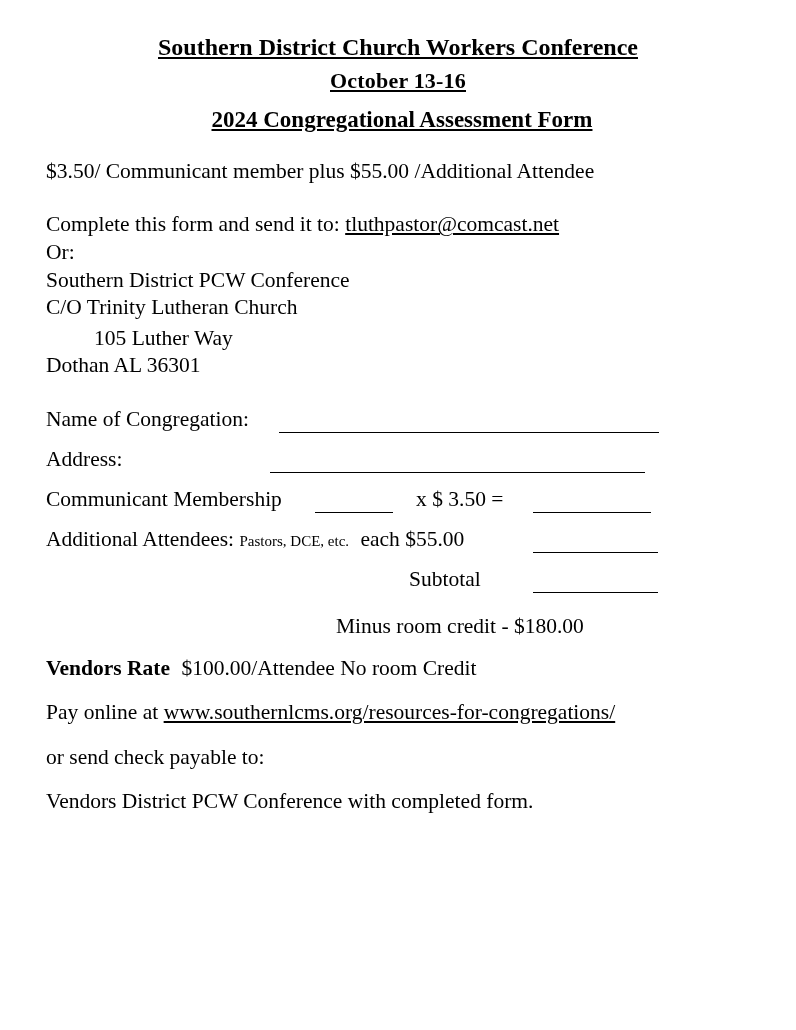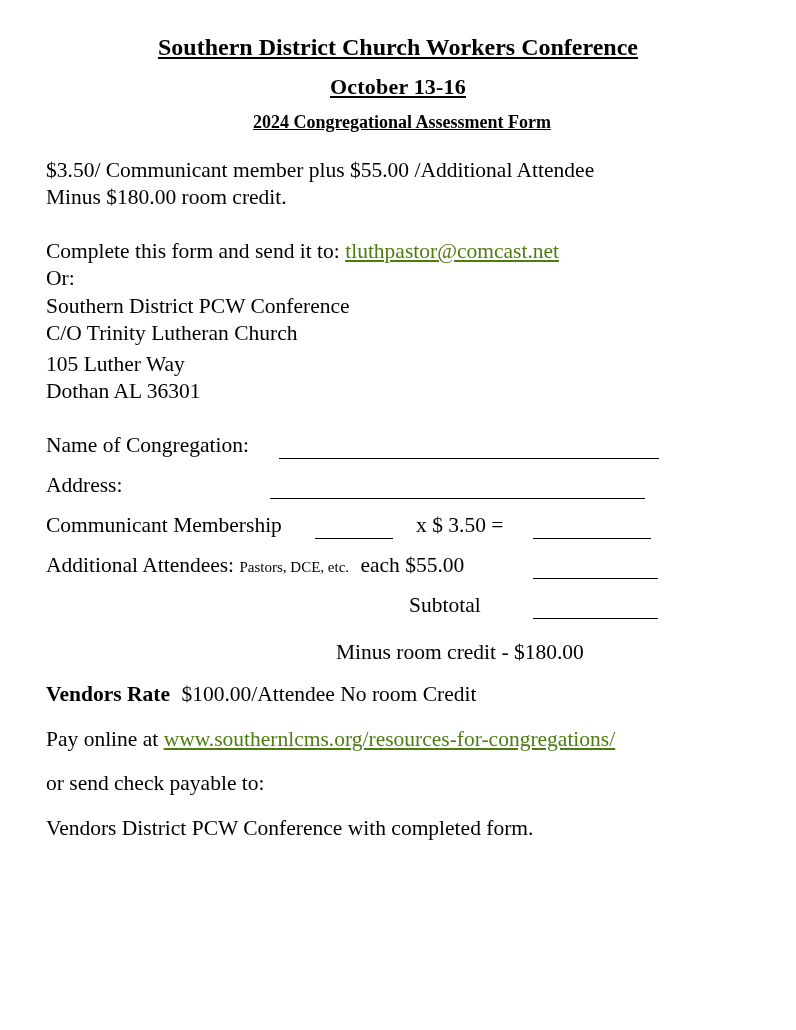--- a/index.html
+++ b/index.html
@@ -29,39 +29,39 @@
     font-size: 24px;
     line-height: 1.42;
     text-decoration: underline;
     display: inline-block;
   }
   .title-line.l2 {
     font-size: 22px;
     letter-spacing: 0.2px;
   }
   .title-line.l3 {
-    font-size: 18px;
+    font-size: 23px;
     margin-left: 8px;
   }
   .t-row {
     line-height: 1;
     margin-bottom: 8px;
   }
-  .t-row:first-child { margin-bottom: 7px; }
+  .t-row:first-child { margin-bottom: 1px; }
 
   .body-text {
     font-size: 21.5px;
     line-height: 1.28;
   }
   .spacer-lg { height: 26px; }
   .spacer-md { height: 17px; }
   .spacer-sm { height: 9px; }
 
   a.link, .link {
-    color: #4d7c0f;
+    color: #000000;
     text-decoration: underline;
   }
 
   .rowline {
     position: relative;
     font-size: 21.5px;
     line-height: 1.3;
     height: 40px;
   }
   .lbl { white-space: pre; }
@@ -96,33 +96,32 @@
     <div class="t-row">
       <span class="title-line l2">October 13-16</span>
     </div>
     <div class="t-row">
       <span class="title-line l3">2024 Congregational Assessment Form</span>
     </div>
   </div>
 
   <div class="body-text" style="margin-top:21px;">
     <div>$3.50/ Communicant member plus $55.00 /Additional Attendee</div>
-    <div>Minus $180.00 room credit.</div>
   </div>
 
   <div class="spacer-lg"></div>
 
   <div class="body-text">
     <div>
       <span>Complete this form and send it to: </span><span class="link">tluthpastor@comcast.net</span>
     </div>
     <div>Or:</div>
     <div>Southern District PCW Conference</div>
     <div>C/O Trinity Lutheran Church</div>
-    <div style="margin-top:3px;">105 Luther Way</div>
+    <div style="margin-top:3px;margin-left:48px;">105 Luther Way</div>
     <div>Dothan AL 36301</div>
   </div>
 
   <div class="spacer-lg"></div>
 
   <div class="rowline">
     <span class="lbl">Name of Congregation:</span>
     <span class="ul w-long abs" style="left:233px; top:26px;"></span>
   </div>
 

